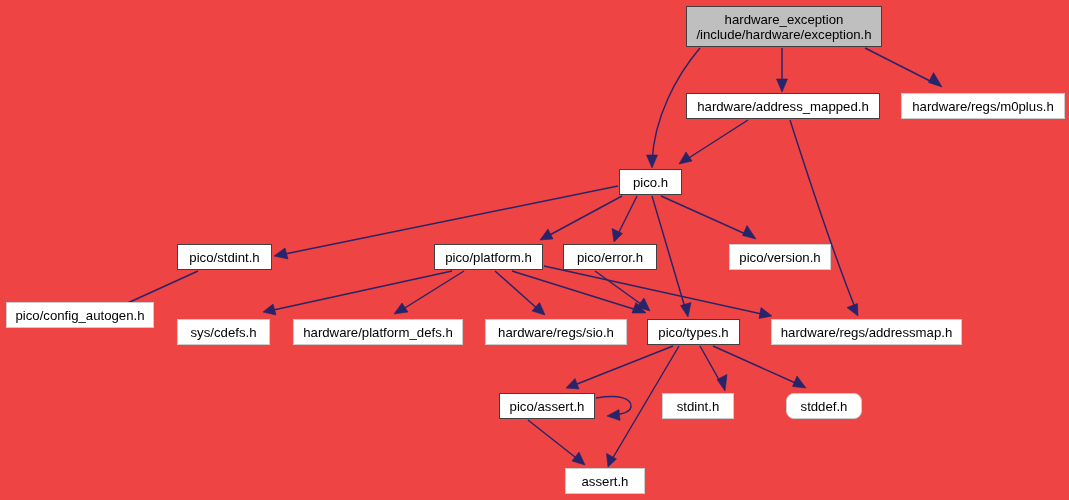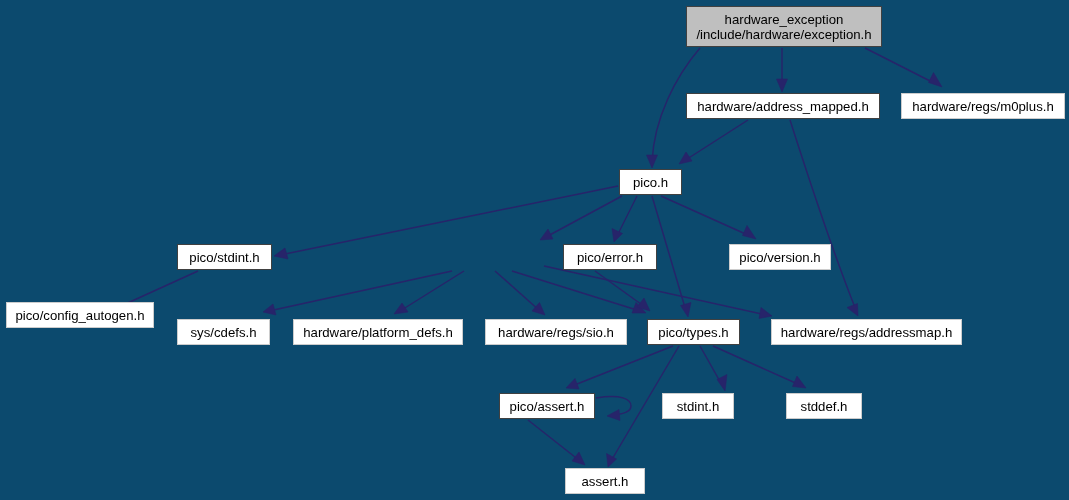--- a/index.html
+++ b/index.html
@@ -4,21 +4,21 @@
 <style>
   html, body {
     margin: 0;
     padding: 0;
     background: #ffffff;
   }
   #graph-root {
     position: relative;
     width: 1069px;
     height: 500px;
-    background: #0c4a6e;
+    background: #ef4444;
     font-family: "Liberation Sans", sans-serif;
     overflow: hidden;
   }
   svg#edges {
     position: absolute;
     left: 0;
     top: 0;
     width: 1069px;
     height: 500px;
   }
@@ -109,25 +109,26 @@
       <path d="M 607,416 L 619,409.5 L 620,420.5 Z" class="edge-head"></path>
       <path d="M 528,420 L 580,461" class="edge-path"></path>
       <path d="M 585,465 L 572,461 L 579,452 Z" class="edge-head"></path>
     </svg>
 <div class="node kind-root" style="left: 686px; top: 6px; width: 196px; height: 41px;">hardware_exception
 /include/hardware/exception.h</div>
     <div class="node kind-local" style="left: 686px; top: 93px; width: 194px; height: 26px;">hardware/address_mapped.h</div>
     <div class="node kind-external" style="left: 901px; top: 93px; width: 164px; height: 26px;">hardware/regs/m0plus.h</div>
     <div class="node kind-local" style="left: 619px; top: 169px; width: 63px; height: 26px;">pico.h</div>
     <div class="node kind-local" style="left: 177px; top: 244px; width: 95px; height: 26px;">pico/stdint.h</div>
+    <div class="node kind-local" style="left: 434px; top: 244px; width: 109px; height: 26px;">pico/platform.h</div>
     <div class="node kind-local" style="left: 563px; top: 244px; width: 94px; height: 26px;">pico/error.h</div>
     <div class="node kind-external" style="left: 729px; top: 244px; width: 102px; height: 26px;">pico/version.h</div>
     <div class="node kind-external" style="left: 6px; top: 302px; width: 148px; height: 26px;">pico/config_autogen.h</div>
     <div class="node kind-external" style="left: 177px; top: 319px; width: 93px; height: 26px;">sys/cdefs.h</div>
     <div class="node kind-external" style="left: 293px; top: 319px; width: 170px; height: 26px;">hardware/platform_defs.h</div>
     <div class="node kind-external" style="left: 485px; top: 319px; width: 142px; height: 26px;">hardware/regs/sio.h</div>
     <div class="node kind-local" style="left: 647px; top: 319px; width: 93px; height: 26px;">pico/types.h</div>
     <div class="node kind-external" style="left: 771px; top: 319px; width: 191px; height: 26px;">hardware/regs/addressmap.h</div>
     <div class="node kind-local" style="left: 499px; top: 393px; width: 96px; height: 26px;">pico/assert.h</div>
     <div class="node kind-external" style="left: 662px; top: 393px; width: 72px; height: 26px;">stdint.h</div>
-    <div class="node kind-external" style="left: 786px; top: 393px; width: 76px; height: 26px;">stddef.h</div>
+    <div class="node kind-external" style="left: 786px; top: 393px; width: 76px; height: 26px; border-radius: 8px;">stddef.h</div>
     <div class="node kind-external" style="left: 565px; top: 468px; width: 80px; height: 26px;">assert.h</div>
   </div>
 
 </body></html>

